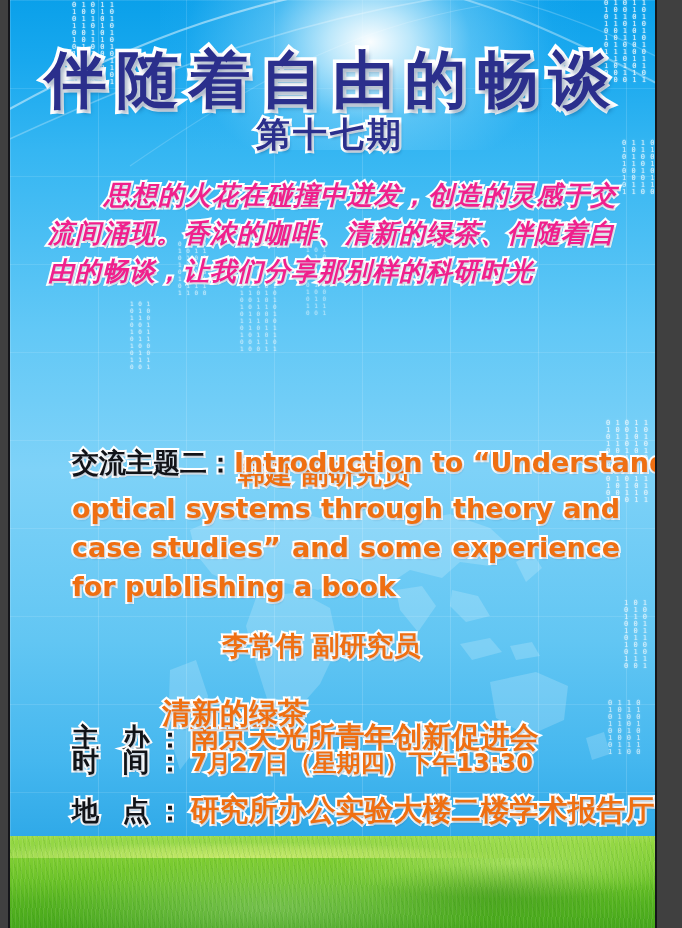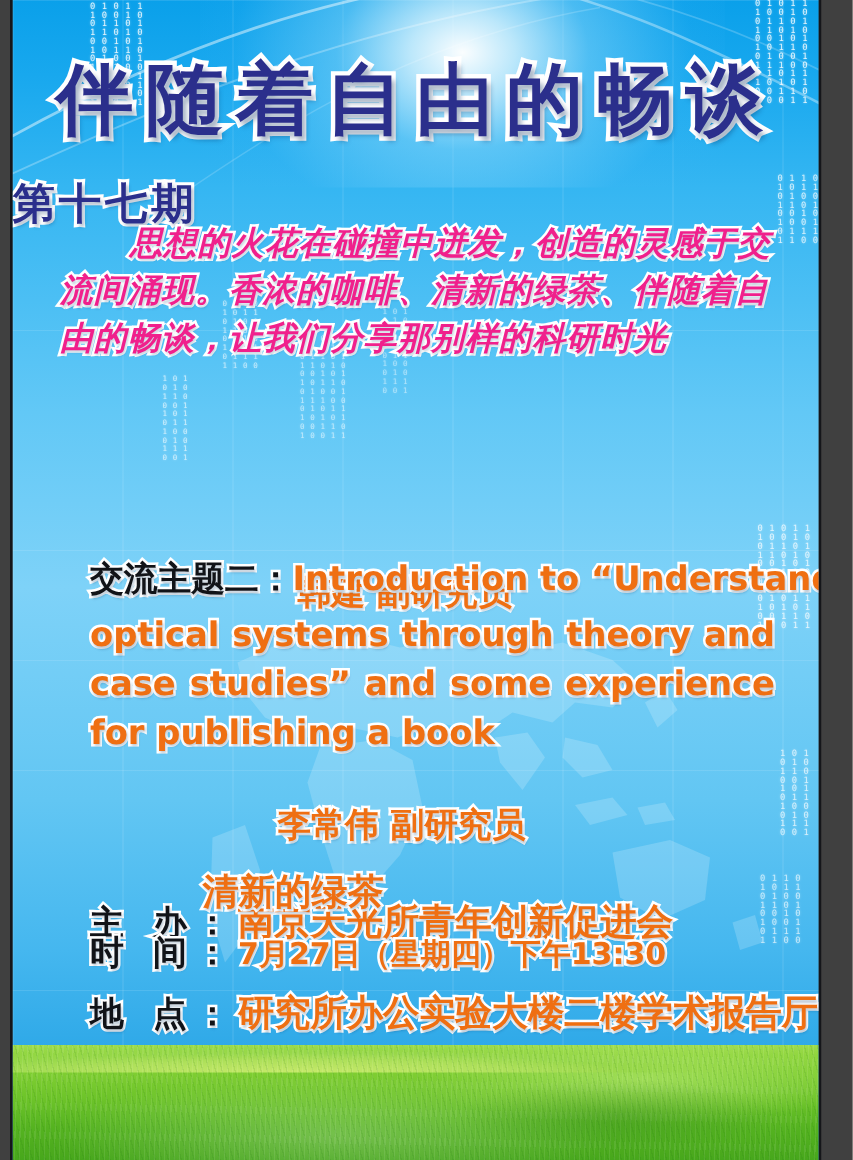--- a/index.html
+++ b/index.html
@@ -109,27 +109,26 @@
   
   #main-title{
     left:0;top:38px;width:645px;text-align:center;
     font-size:62px;font-weight:bold;letter-spacing:10px;
     color:#2b2f8c;
     -webkit-text-stroke:7px #ffffff;
     paint-order:stroke fill;
     text-shadow:3px 4px 4px rgba(0,40,90,.35);
   }
   #subtitle{
-    left:0;top:112px;width:640px;
+    left:0;top:112px;width:640px;text-align:center;
     font-size:34px;font-weight:bold;letter-spacing:3px;
     color:#2b2f8c;
     -webkit-text-stroke:5px #ffffff;
     paint-order:stroke fill;
     text-shadow:2px 3px 3px rgba(0,40,90,.30);
-    margin-top:28px;
   }
 
   
   #intro{
     position:absolute;left:38px;top:176px;width:580px;z-index:10;
     font-size:26px;font-weight:bold;line-height:38px;
     letter-spacing:1px;text-indent:56px;
     color:#f0208c;
     -webkit-text-stroke:4px #ffffff;
     paint-order:stroke fill;
@@ -335,21 +334,21 @@
 
     <div id="intro">思想的火花在碰撞中迸发，创造的灵感于交流间涌现。香浓的咖啡、清新的绿茶、伴随着自由的畅谈，让我们分享那别样的科研时光</div>
 
     <div class="row org" style="left:228px;top:408px;margin-top:48px;">韩建 副研究员</div>
 
     <div class="row" style="left:62px;top:445px;">
       <span class="lbl">交流主题二：</span><span class="org">Introduction to “Understanding</span>
     </div>
     <div id="topic2-en">optical systems through theory and case studies” and some experience for publishing a book</div>
 
-    <div class="row org" style="left:212px;top:642px;">李常伟  副研究员</div>
+    <div class="row org" style="left:212px;top:628px;">李常伟  副研究员</div>
 
     <div class="row" style="left:62px;top:678px;margin-top:40px;">
       <span class="lbl wide">主 办：</span><span class="org big">南京天光所青年创新促进会</span>
     </div>
     <div class="row org big" style="left:152px;top:694px;">清新的绿茶</div>
 
     <div class="row" style="left:62px;top:744px;">
       <span class="lbl wide">时 间：</span><span class="org" style="font-size:24px;">7月27日（星期四）下午13:30</span>
     </div>
 

